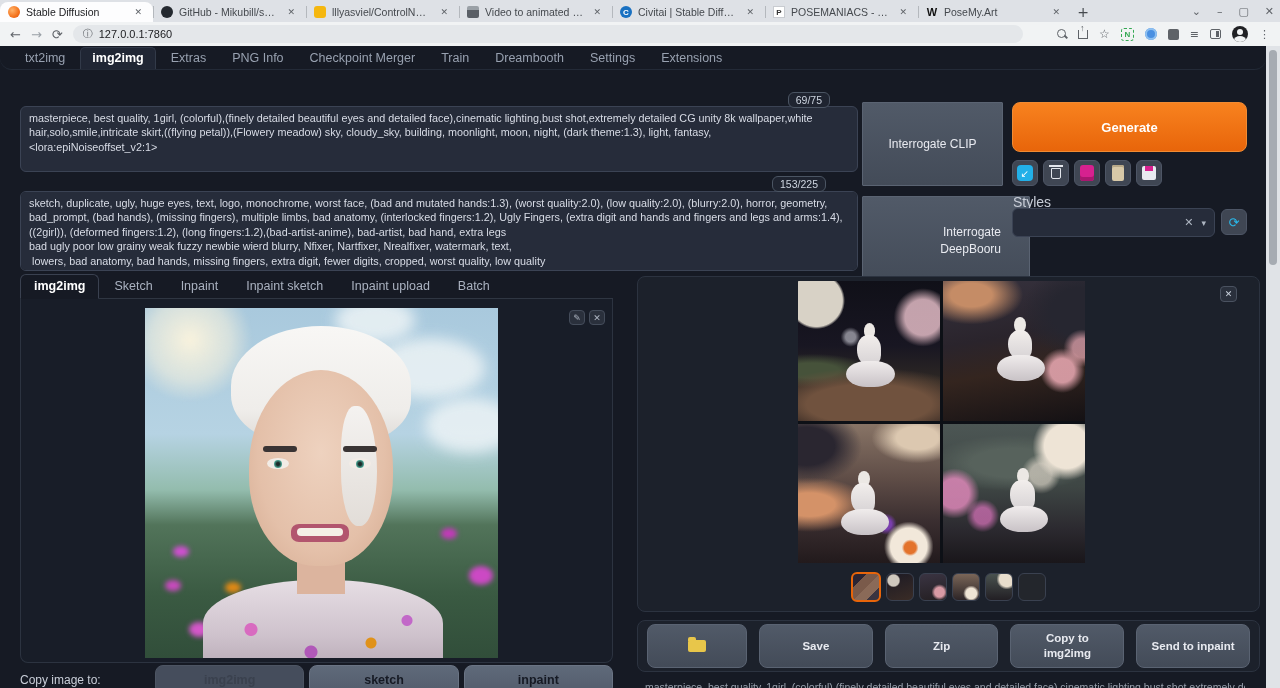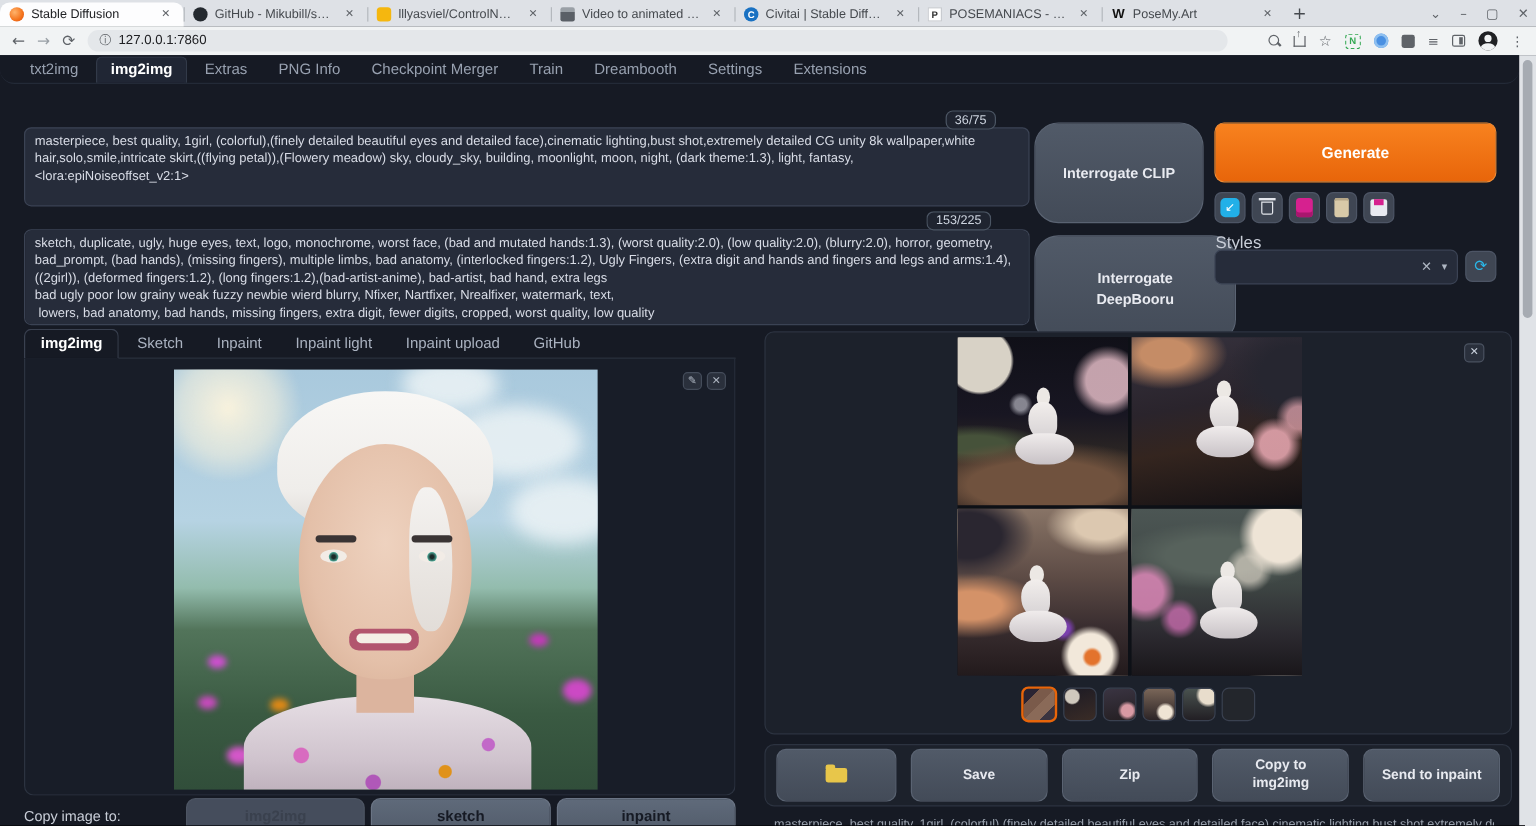--- a/index.html
+++ b/index.html
@@ -76,23 +76,23 @@
   textarea.prompt { position:absolute; resize:none; background:#262c3a; border:1px solid #3b4354; border-radius:6px;
              color:#d8dce6; font-family:"Liberation Sans", sans-serif; font-size:10.8px; line-height:14.4px;
              padding:4px 8px; outline:none; }
   #pos { left:20px; top:36px; width:838px; height:66px; }
   #neg { left:20px; top:121px; width:838px; height:80px; }
   .counter { position:absolute; background:#1f2430; border:1px solid #4b5563; border-radius:6px;
              font-size:10.5px; color:#cdd4df; padding:1px 7px; z-index:3; }
   #cnt-pos { right:436px; top:22px; }
   #cnt-neg { right:440px; top:106px; }
 
-  .btn-gray { background:linear-gradient(#515a68,#434b58); border:1px solid #5a6372; border-radius:20px;
-              color:#e8eaf0; font-size:12px; font-weight:bold; display:flex; align-items:center;
-              justify-content:center; text-align:center; cursor:pointer; font-family:"Liberation Sans",sans-serif; }
+  .btn-gray { background:linear-gradient(#515a68,#434b58); border:1px solid #5a6372; border-radius:1px;
+              color:#e8eaf0; font-size:12px; font-weight:normal; display:flex; align-items:center;
+              justify-content:center; text-align:right; cursor:pointer; font-family:"Liberation Sans",sans-serif; }
   #interrogate-clip { position:absolute; left:862px; top:32px; width:141px; height:84px; }
   #interrogate-deepbooru { position:absolute; left:862px; top:126px; width:168px; height:90px; padding:0 28px; line-height:17px; }
   #generate { position:absolute; left:1012px; top:32px; width:235px; height:50px;
               background:linear-gradient(#f8821f,#e8650a); border:1px solid #f08b33; border-radius:8px;
               color:#fff; font-size:13px; font-weight:bold; display:flex; align-items:center; justify-content:center; cursor:pointer; }
   .minibtns { position:absolute; left:1012px; top:90px; display:flex; gap:5px; }
   .minibtn { width:26px; height:26px; border-radius:6px; background:#3f4653; border:1px solid #4d5565;
              display:flex; align-items:center; justify-content:center; cursor:pointer; }
   .mb-paste { width:16px; height:16px; border-radius:4px; background:#22b0e8; color:#fff; font-size:10px;
               display:flex; align-items:center; justify-content:center; }
@@ -305,21 +305,21 @@
       <div class="navtab">Extras</div>
       <div class="navtab">PNG Info</div>
       <div class="navtab">Checkpoint Merger</div>
       <div class="navtab">Train</div>
       <div class="navtab">Dreambooth</div>
       <div class="navtab">Settings</div>
       <div class="navtab">Extensions</div>
     </div>
 
     <div class="prompt-wrap">
-      <span class="counter" id="cnt-pos">36/75</span>
+      <span class="counter" id="cnt-pos">69/75</span>
       <textarea class="prompt" id="pos" spellcheck="false" style="">masterpiece, best quality, 1girl, (colorful),(finely detailed beautiful eyes and detailed face),cinematic lighting,bust shot,extremely detailed CG unity 8k wallpaper,white hair,solo,smile,intricate skirt,((flying petal)),(Flowery meadow) sky, cloudy_sky, building, moonlight, moon, night, (dark theme:1.3), light, fantasy,
 &lt;lora:epiNoiseoffset_v2:1&gt;</textarea>
       <span class="counter" id="cnt-neg">153/225</span>
       <textarea class="prompt" id="neg" spellcheck="false" style="">sketch, duplicate, ugly, huge eyes, text, logo, monochrome, worst face, (bad and mutated hands:1.3), (worst quality:2.0), (low quality:2.0), (blurry:2.0), horror, geometry, bad_prompt, (bad hands), (missing fingers), multiple limbs, bad anatomy, (interlocked fingers:1.2), Ugly Fingers, (extra digit and hands and fingers and legs and arms:1.4), ((2girl)), (deformed fingers:1.2), (long fingers:1.2),(bad-artist-anime), bad-artist, bad hand, extra legs
 bad ugly poor low grainy weak fuzzy newbie wierd blurry, Nfixer, Nartfixer, Nrealfixer, watermark, text,
  lowers, bad anatomy, bad hands, missing fingers, extra digit, fewer digits, cropped, worst quality, low quality</textarea>
 
       <div class="btn-gray" id="interrogate-clip">Interrogate CLIP</div>
       <div class="btn-gray" id="interrogate-deepbooru">Interrogate DeepBooru</div>
       <div id="generate">Generate</div>
@@ -350,23 +350,23 @@
       <div id="styles-refresh">
         <span class="icon">⟳</span>
       </div>
     </div>
 
     <div class="left-panel">
       <div class="subtabs">
         <div class="subtab sel">img2img</div>
         <div class="subtab">Sketch</div>
         <div class="subtab">Inpaint</div>
-        <div class="subtab">Inpaint light</div>
+        <div class="subtab">Inpaint sketch</div>
         <div class="subtab">Inpaint upload</div>
-        <div class="subtab">GitHub</div>
+        <div class="subtab">Batch</div>
       </div>
 
       <div class="droparea">
         <div class="imgtools">
           <div class="imgtool icon">✎</div>
           <div class="imgtool icon">✕</div>
         </div>
 
         <div class="portrait">
           <div class="p-sun"></div>

